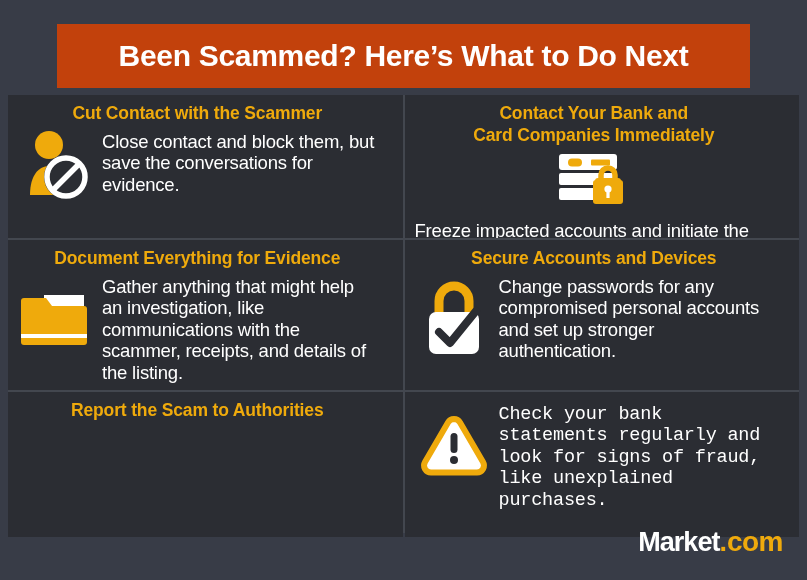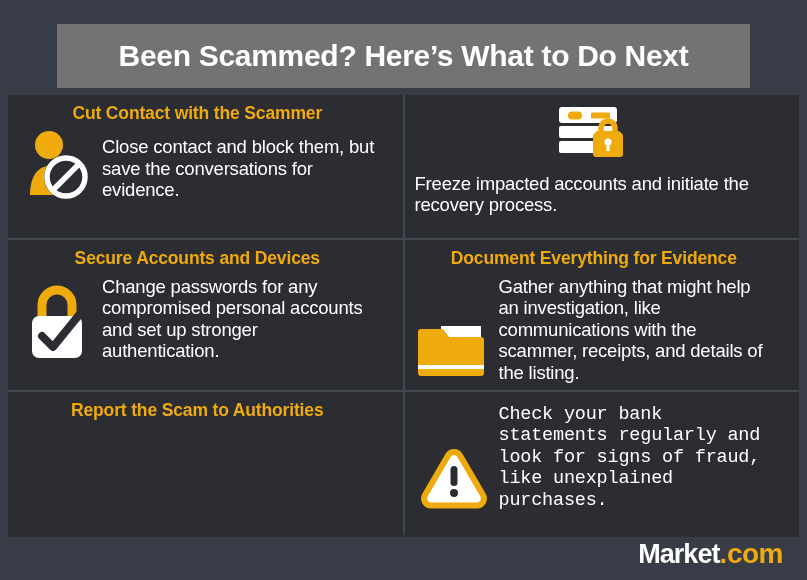--- a/index.html
+++ b/index.html
@@ -21,21 +21,21 @@
     box-sizing: border-box;
   }
 
   
   .title-banner {
     position: absolute;
     left: 57px;
     top: 24px;
     width: 693px;
     height: 64px;
-    background: #737373;
+    background: #c2410c;
     display: flex;
     align-items: center;
     justify-content: center;
     box-sizing: border-box;
   }
   .title-text {
     color: #ffffff;
     font-size: 30px;
     font-weight: bold;
     letter-spacing: -0.3px;
@@ -69,21 +69,21 @@
     font-size: 17.5px;
     font-weight: bold;
     text-align: center;
     line-height: 1.24;
     letter-spacing: -0.15px;
     margin: 0 0 4px 0;
     white-space: pre-line;
   }
   .cell-body {
     display: flex;
-    align-items: flex-end;
+    align-items: flex-start;
     gap: 6px;
   }
   .cell-icon {
     flex: 0 0 auto;
     width: 78px;
     display: flex;
     justify-content: center;
     align-items: flex-start;
   }
   .cell-text {
@@ -106,21 +106,21 @@
   .cell-2 .cell-icon { padding-top: 0; }
   .cell-4 .cell-icon { padding-top: 16px; }
   .cell-6 .cell-icon { padding-top: 12px; }
   .cell-5 .cell-icon { padding-top: 4px; }
   .cell-3 .cell-icon { padding-top: 6px; }
 
   
   .footer {
     position: absolute;
     right: 24px;
-    bottom: 12px;
+    bottom: 24px;
     display: flex;
     align-items: baseline;
     line-height: 1;
   }
   .logo-main {
     color: #ffffff;
     font-size: 27px;
     font-weight: bold;
     letter-spacing: -1px;
   }
@@ -158,64 +158,66 @@
             <circle cx="46" cy="48" r="22" fill="#2B2D33"></circle>
             <circle cx="46" cy="48" r="19" fill="none" stroke="#FFFFFF" stroke-width="5.5"></circle>
             <line x1="33.5" y1="60.5" x2="58.5" y2="35.5" stroke="#FFFFFF" stroke-width="5.5"></line>
           </svg>
         </div>
         <div class="cell-text">Close contact and block them, but save the conversations for evidence.</div>
       </div>
     </div>
 
     <div class="cell cell-2">
+      <div class="cell-title">Contact Your Bank and
+Card Companies Immediately</div>
       <div class="cell-body">
         <div class="cell-icon">
           <svg width="74" height="62" viewBox="0 0 74 62" aria-hidden="true">
             <rect x="2" y="4" width="58" height="16" rx="3" fill="#FFFFFF"></rect>
             <rect x="11" y="8.5" width="14" height="8" rx="4" fill="#EFAA0C"></rect>
             <rect x="34" y="9.5" width="19" height="6" rx="1" fill="#EFAA0C"></rect>
             <rect x="2" y="23" width="58" height="12" rx="2" fill="#FFFFFF"></rect>
             <rect x="2" y="38" width="58" height="12" rx="2" fill="#FFFFFF"></rect>
             <rect x="38" y="28" width="26" height="26" rx="3" fill="#EFAA0C"></rect>
             <path d="M44 30 v-5 a7 7 0 0 1 14 0 v5" fill="none" stroke="#EFAA0C" stroke-width="5.5"></path>
             <rect x="36" y="30" width="30" height="24" rx="3" fill="#EFAA0C"></rect>
             <circle cx="51" cy="39" r="3.6" fill="#FFFFFF"></circle>
             <rect x="49.4" y="40" width="3.2" height="8" fill="#FFFFFF"></rect>
           </svg>
         </div>
         <div class="cell-text">Freeze impacted accounts and initiate the recovery process.</div>
       </div>
     </div>
 
+    <div class="cell cell-4">
+      <div class="cell-title">Document Everything for Evidence</div>
+      <div class="cell-body">
+        <div class="cell-icon">
+          <svg width="74" height="62" viewBox="0 0 74 62" aria-hidden="true">
+            <rect x="24" y="5" width="40" height="12" fill="#FFFFFF"></rect>
+            <path d="M4 8 h22 l6 8 h32 a3 3 0 0 1 3 3 V52 a3 3 0 0 1 -3 3 H4 a3 3 0 0 1 -3 -3 V11 a3 3 0 0 1 3 -3 Z" fill="#EFAA0C"></path>
+            <rect x="1" y="44" width="66" height="4" fill="#FFFFFF"></rect>
+          </svg>
+        </div>
+        <div class="cell-text">Gather anything that might help an investigation, like communications with the scammer, receipts, and details of the listing.</div>
+      </div>
+    </div>
+
     <div class="cell cell-3">
       <div class="cell-title">Secure Accounts and Devices</div>
       <div class="cell-body">
         <div class="cell-icon">
           <svg width="70" height="78" viewBox="0 0 70 78" aria-hidden="true">
             <path d="M20 34 V21 a15 15 0 0 1 30 0 V34" fill="none" stroke="#EFAA0C" stroke-width="9"></path>
             <rect x="10" y="32" width="50" height="42" rx="7" fill="#FFFFFF"></rect>
             <path d="M20 52 L31 63 L57 31" fill="none" stroke="#2B2D33" stroke-width="8" stroke-linecap="round" stroke-linejoin="round"></path>
           </svg>
         </div>
         <div class="cell-text">Change passwords for any compromised personal accounts and set up stronger authentication.</div>
-      </div>
-    </div>
-
-    <div class="cell cell-4">
-      <div class="cell-title">Document Everything for Evidence</div>
-      <div class="cell-body">
-        <div class="cell-icon">
-          <svg width="74" height="62" viewBox="0 0 74 62" aria-hidden="true">
-            <rect x="24" y="5" width="40" height="12" fill="#FFFFFF"></rect>
-            <path d="M4 8 h22 l6 8 h32 a3 3 0 0 1 3 3 V52 a3 3 0 0 1 -3 3 H4 a3 3 0 0 1 -3 -3 V11 a3 3 0 0 1 3 -3 Z" fill="#EFAA0C"></path>
-            <rect x="1" y="44" width="66" height="4" fill="#FFFFFF"></rect>
-          </svg>
-        </div>
-        <div class="cell-text">Gather anything that might help an investigation, like communications with the scammer, receipts, and details of the listing.</div>
       </div>
     </div>
 
     <div class="cell cell-5">
       <div class="cell-title">Report the Scam to Authorities</div>
     </div>
 
     <div class="cell cell-6">
       <div class="cell-body">
         <div class="cell-icon">

